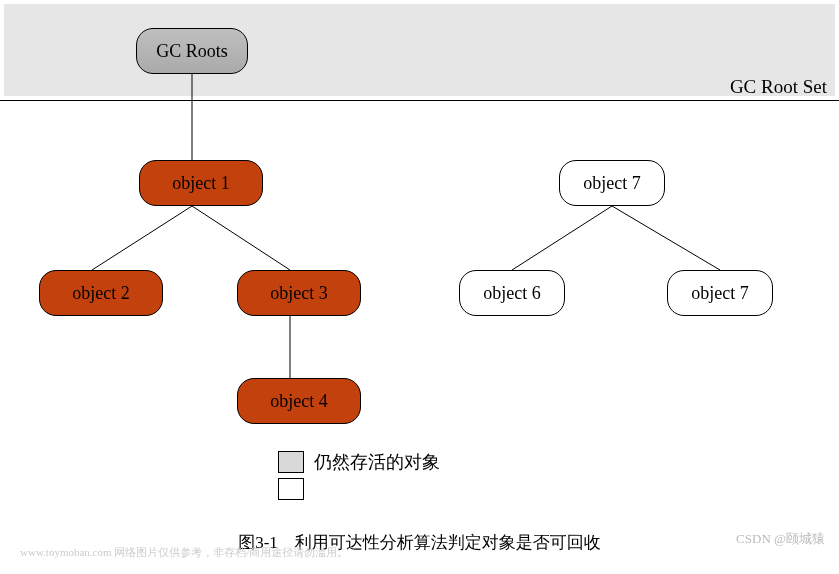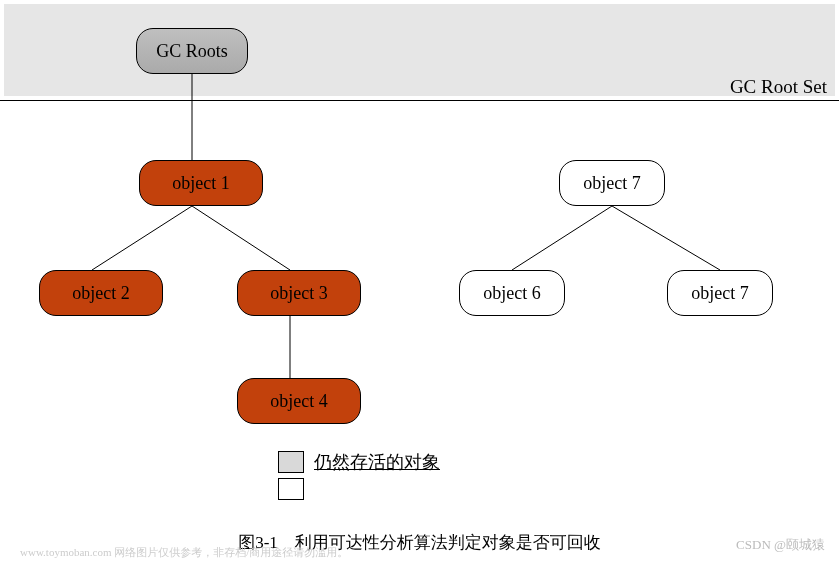--- a/index.html
+++ b/index.html
@@ -73,21 +73,20 @@
     .legend {
       position: absolute;
       left: 278px;
       top: 450px;
       font-size: 18px;
     }
     .legend-row {
       display: flex;
       align-items: center;
       margin-bottom: 4px;
-      text-decoration: underline;
     }
     .legend-swatch {
       width: 26px;
       height: 22px;
       border: 1px solid #000;
       margin-right: 10px;
     }
     .legend-swatch.alive { background: #d9d9d9; }
     .legend-swatch.collectible { background: #fff; }
     .caption {
@@ -99,21 +98,21 @@
     }
     .watermark-left {
       position: absolute;
       bottom: 14px;
       left: 20px;
       font-size: 11px;
       color: #ccc;
     }
     .watermark-right {
       position: absolute;
-      bottom: 20px;
+      bottom: 26px;
       right: 14px;
       font-size: 13px;
       color: #bbb;
     }
   </style>
 </head>
 <body>
 
 <div class="header-band"></div>
 <div class="root-set-label">GC Root Set</div>

